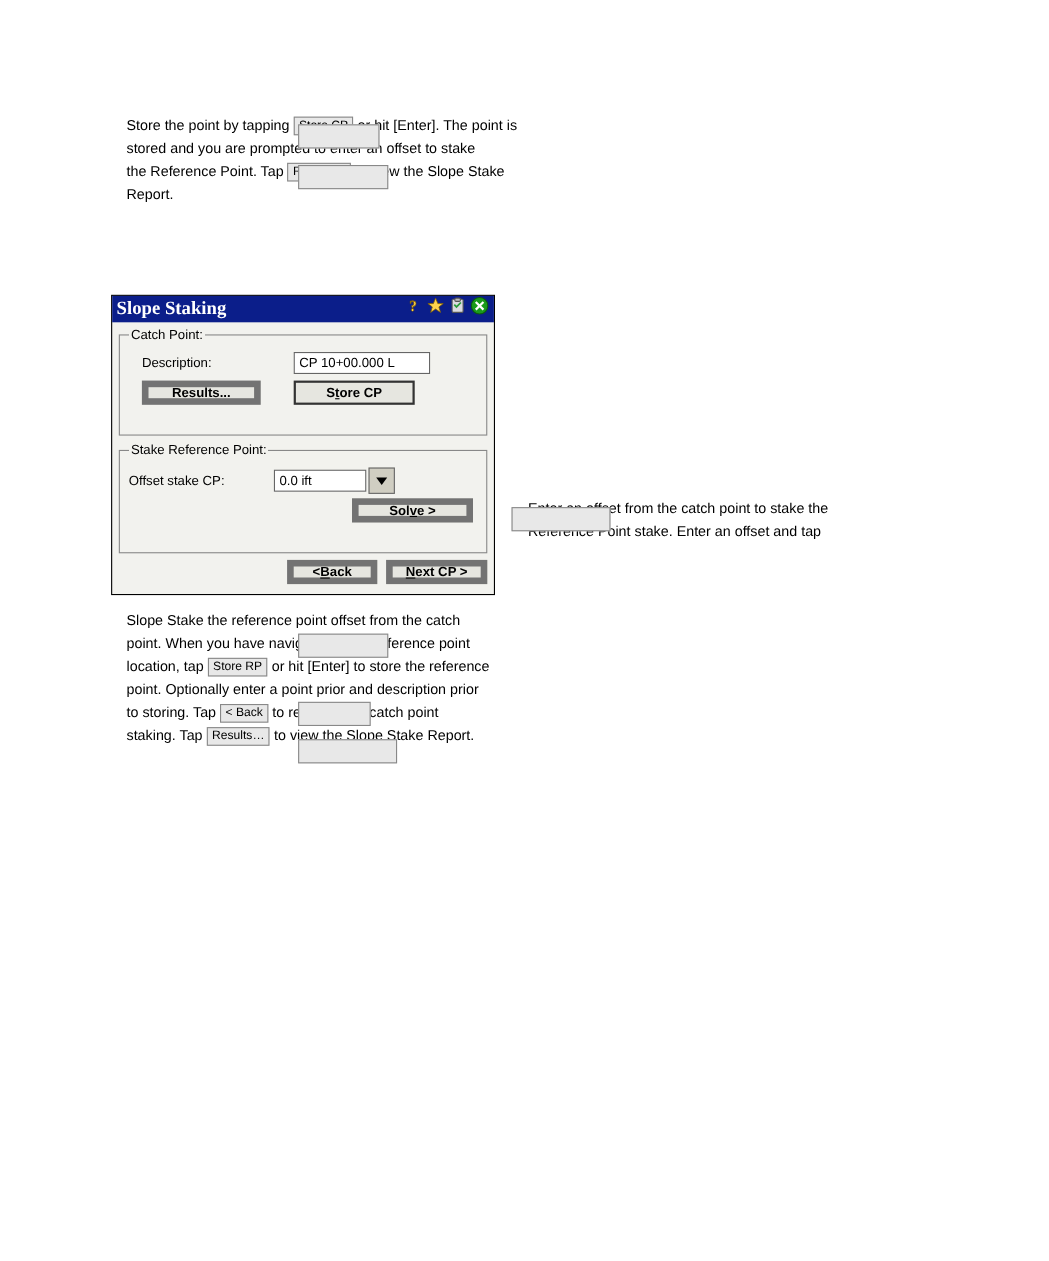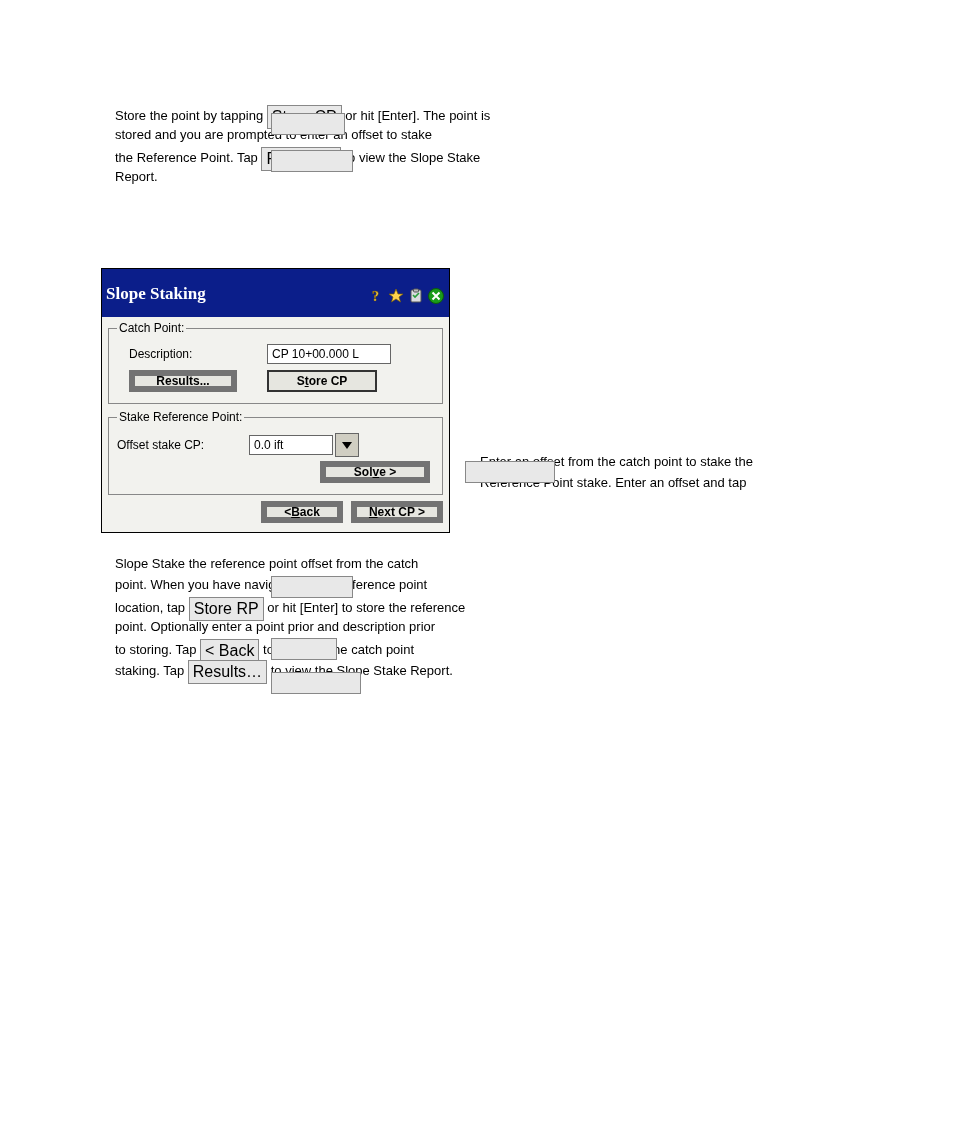--- a/index.html
+++ b/index.html
@@ -2,40 +2,40 @@
 <html><head>
 <meta charset="utf-8">
 <style>
   html,body{margin:0;padding:0;background:#fff;font-family:Tahoma,Verdana,Arial,sans-serif;font-size:13px;color:#000;}
   .page{width:954px;height:1146px;position:relative;}
 
   
   .doc{position:absolute;line-height:1.35;}
 
   
-  .mini-btn{display:inline-block;background:#e8e8e8;border:1px solid #888;padding:0 4px;font-size:16px;vertical-align:middle;}
+  .mini-btn{display:inline-block;background:#e8e8e8;border:1px solid #888;padding:0 4px;font-size:11px;vertical-align:middle;}
   .mini-btn.tall{padding:2px 4px;}
 
   
   .winbox{
     position:absolute;left:101px;top:268px;width:347px;
     border:1px solid #000;background:#f2f2ee;
   }
   .titlebar{
     background:#0b1e8a;color:#fff;font-family:"Palatino Linotype","Book Antiqua",serif;
     font-weight:bold;font-style:normal;font-size:17px;
-    padding:12px 4px;height:24px;line-height:22px;display:flex;align-items:flex-end;
+    padding:0 4px;height:24px;line-height:22px;display:flex;align-items:flex-start;
   }
   .titlebar .spacer{flex:1;}
   .tb-icon{width:18px;height:18px;margin-left:2px;display:inline-block;}
   .tb-help svg,.tb-star svg,.tb-clip svg,.tb-close svg{display:block;}
 
   .client{padding:4px 6px 6px 6px;font-size:12px;}
 
-  fieldset.grp{border:1px solid #888;margin:0 0 6px 0;padding:6px 8px 8px 8px;}
+  fieldset.grp{border:1px solid #888;margin:0 0 6px 0;padding:6px 8px 24px 8px;}
   fieldset.grp>legend{padding:0 2px;font-size:12px;}
 
   .row{display:flex;align-items:center;margin:3px 0;}
   .row .lab{display:flex;align-items:center;}
   .bullet{width:7px;height:7px;border:1px solid #000;margin-right:6px;display:inline-block;}
   .bullet::after{content:"";display:block;width:3px;height:3px;background:#000;margin:2px;}
   .lab-spacer{width:12px;display:inline-block;}
 
   .fld{
     border:1px solid #666;background:#fff;height:20px;font-size:12px;

